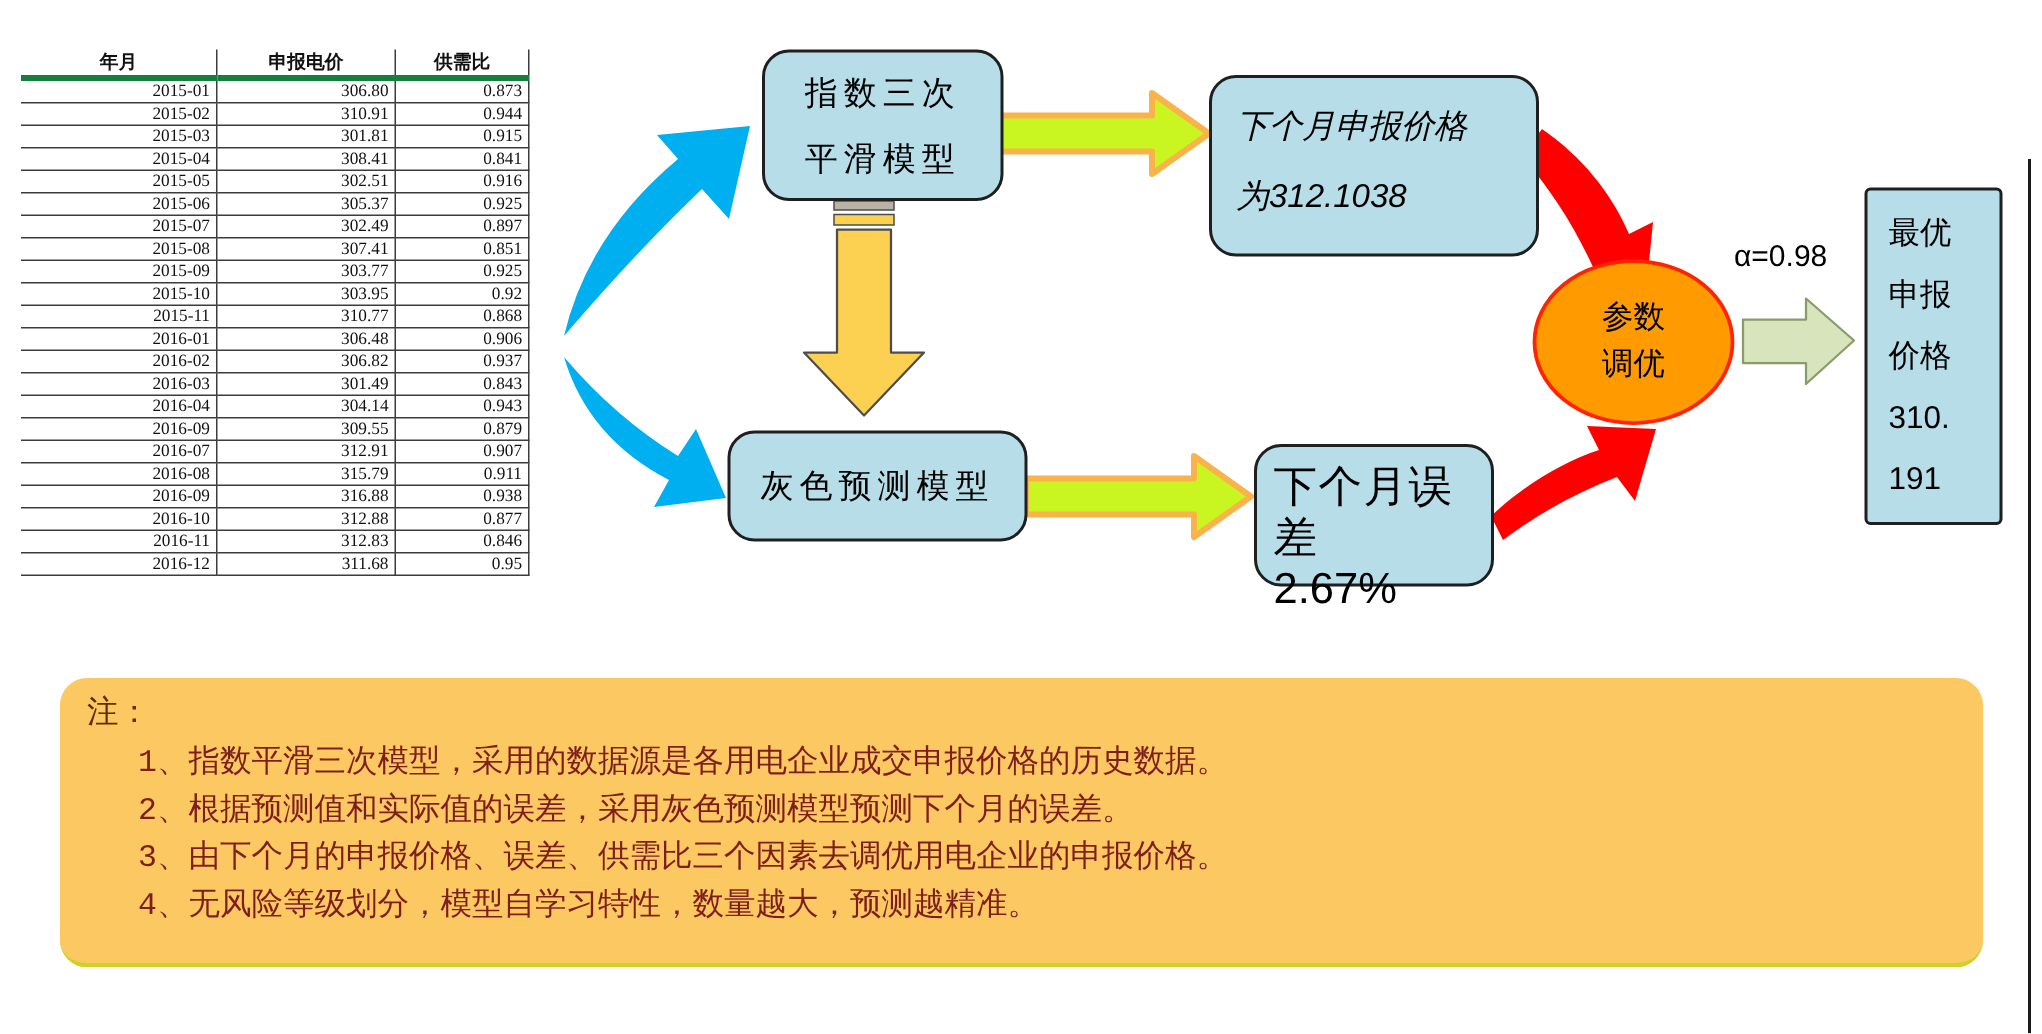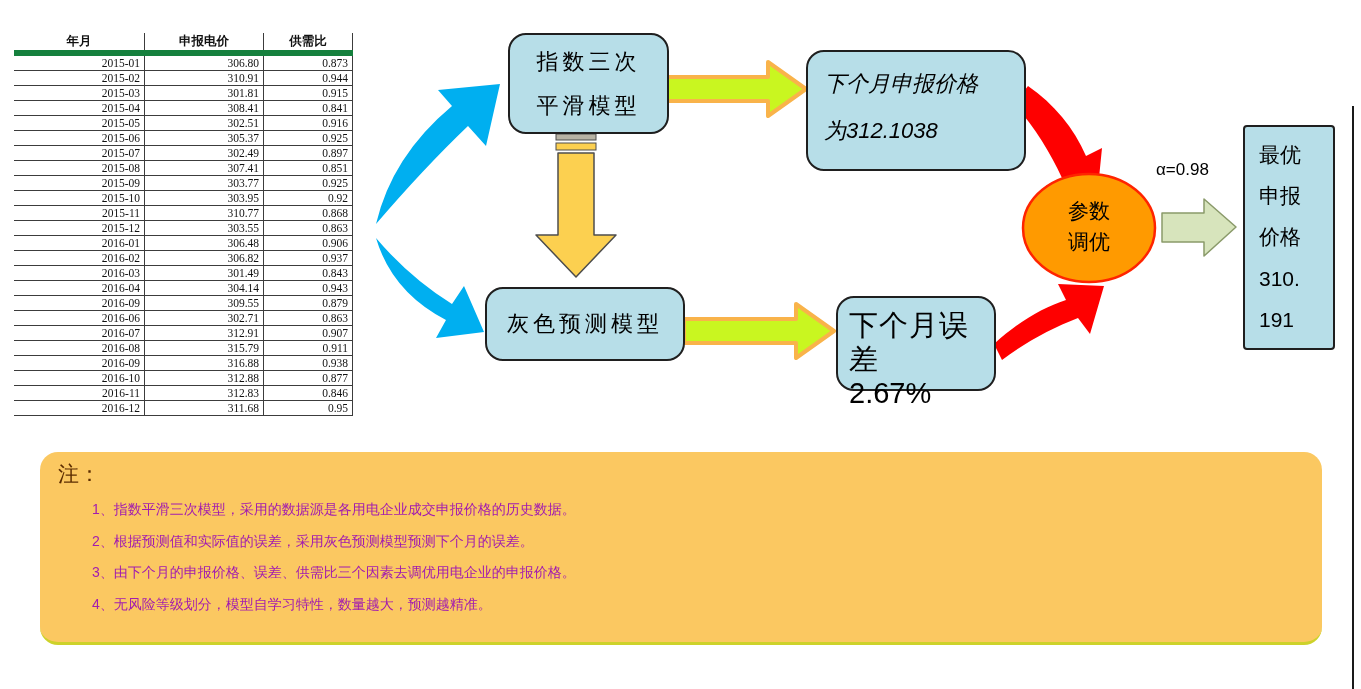--- a/index.html
+++ b/index.html
@@ -1,21 +1,21 @@
 <!DOCTYPE html>
 <html style="--box-fill: #b7dee8; --ellipse-fill: #ff9a00; --ellipse-border: #ff2400; --blue-arrow: #00aff0; --red-arrow: #fe0000; --green-arrow-fill: #c9f620; --green-arrow-border: #f9b34a; --yellow-arrow: #fcd050; --pale-green-arrow: #d7e4bc; --notes-fill: #fbc861;"><head>
 <meta charset="utf-8">
 <style>
   html,body{margin:0;padding:0;background:#fff;}
   #canvas{position:relative;width:1361px;height:689px;background:#fff;overflow:hidden;
           font-family:"Liberation Sans",sans-serif;}
   
   .datatable{position:absolute;left:14px;top:33px;z-index:2;border-collapse:collapse;
              font-family:"Liberation Serif",serif;font-size:11.5px;color:#111;}
-  .datatable th{border-bottom:6px solid #15803d;border-right:1px solid #3c3c3c;
+  .datatable th{border-bottom:4px solid #15803d;border-right:1px solid #3c3c3c;
                 font-weight:bold;text-align:center;font-size:12.5px;height:16px;padding:0 3px;}
   .datatable td{border-bottom:1px solid #3c3c3c;border-right:1px solid #3c3c3c;
                 text-align:right;height:14px;padding:0 4px 0 3px;}
   .col-ym{width:124px;} .col-price{width:112px;margin-left:32px;} .col-ratio{width:82px;}
   
   #arrows{position:absolute;left:0;top:0;z-index:1;}
   .swoosh-blue{fill:var(--blue-arrow,#00aff0);}
   .swoosh-red{fill:var(--red-arrow,#fe0000);}
   .block-green{fill:var(--green-arrow-fill,#c9f620);stroke:var(--green-arrow-border,#f9b34a);
                stroke-width:4;stroke-linejoin:round;}
@@ -36,29 +36,29 @@
   #result-error{left:836px;top:296px;width:156px;height:91px;font-size:29px;}
   #result-error .bl{padding-left:11px;line-height:34px;}
   #result-error .bl:first-child{padding-top:10px;letter-spacing:1px;}
   #final-box{left:1243px;top:125px;width:88px;height:221px;border-radius:4px;font-size:21px;}
   #final-box .final-line{padding-left:14px;line-height:41px;}
   #final-box .final-line:first-child{padding-top:8px;}
   .num{font-family:"Liberation Sans",sans-serif;}
   .sans{font-family:"Liberation Sans",sans-serif;}
   #tuning-label{position:absolute;left:1049px;top:196px;width:80px;z-index:3;text-align:center;
                 font-family:"Liberation Serif",serif;font-size:21px;line-height:31px;color:#000;}
-  #alpha-label{position:absolute;left:1156px;top:160px;z-index:3;font-size:17px;color:#000;}
+  #alpha-label{position:absolute;left:1156px;top:160px;z-index:3;font-size:20px;color:#000;}
   
   #notes-box{position:absolute;left:40px;top:452px;width:1282px;height:190px;z-index:2;
              background:var(--notes-fill,#fbc861);border-radius:18px;
              border-bottom:3px solid #cdd22a;}
   #notes-title{position:absolute;left:18px;top:8px;font-family:"Liberation Serif",serif;
                font-size:21px;color:#5b2c00;}
-  #notes-list{position:absolute;left:52px;top:42px;font-family:Liberation Sans, sans-serif;
-              font-size:14px;line-height:31.5px;color:#a21caf;}
+  #notes-list{position:absolute;left:52px;top:42px;font-family:Liberation Mono, monospace;
+              font-size:21px;line-height:31.5px;color:#7f1d1d;}
   
   #slide-right-border{position:absolute;left:1352px;top:106px;width:2px;height:583px;
                       background:#1a1a1a;z-index:4;}
 </style>
 </head>
 <body>
 
 <div id="canvas">
 
   <svg id="arrows" width="1361" height="689" viewBox="0 0 1361 689">
@@ -144,25 +144,20 @@
           <td>2015-10</td>
           <td>303.95</td>
           <td>0.92</td>
         </tr>
         <tr>
           <td>2015-11</td>
           <td>310.77</td>
           <td>0.868</td>
         </tr>
         <tr>
-          <td>2015-12</td>
-          <td>303.55</td>
-          <td>0.863</td>
-        </tr>
-        <tr>
           <td>2016-01</td>
           <td>306.48</td>
           <td>0.906</td>
         </tr>
         <tr>
           <td>2016-02</td>
           <td>306.82</td>
           <td>0.937</td>
         </tr>
         <tr>
@@ -172,25 +167,20 @@
         </tr>
         <tr>
           <td>2016-04</td>
           <td>304.14</td>
           <td>0.943</td>
         </tr>
         <tr>
           <td>2016-09</td>
           <td>309.55</td>
           <td>0.879</td>
-        </tr>
-        <tr>
-          <td>2016-06</td>
-          <td>302.71</td>
-          <td>0.863</td>
         </tr>
         <tr>
           <td>2016-07</td>
           <td>312.91</td>
           <td>0.907</td>
         </tr>
         <tr>
           <td>2016-08</td>
           <td>315.79</td>
           <td>0.911</td>

